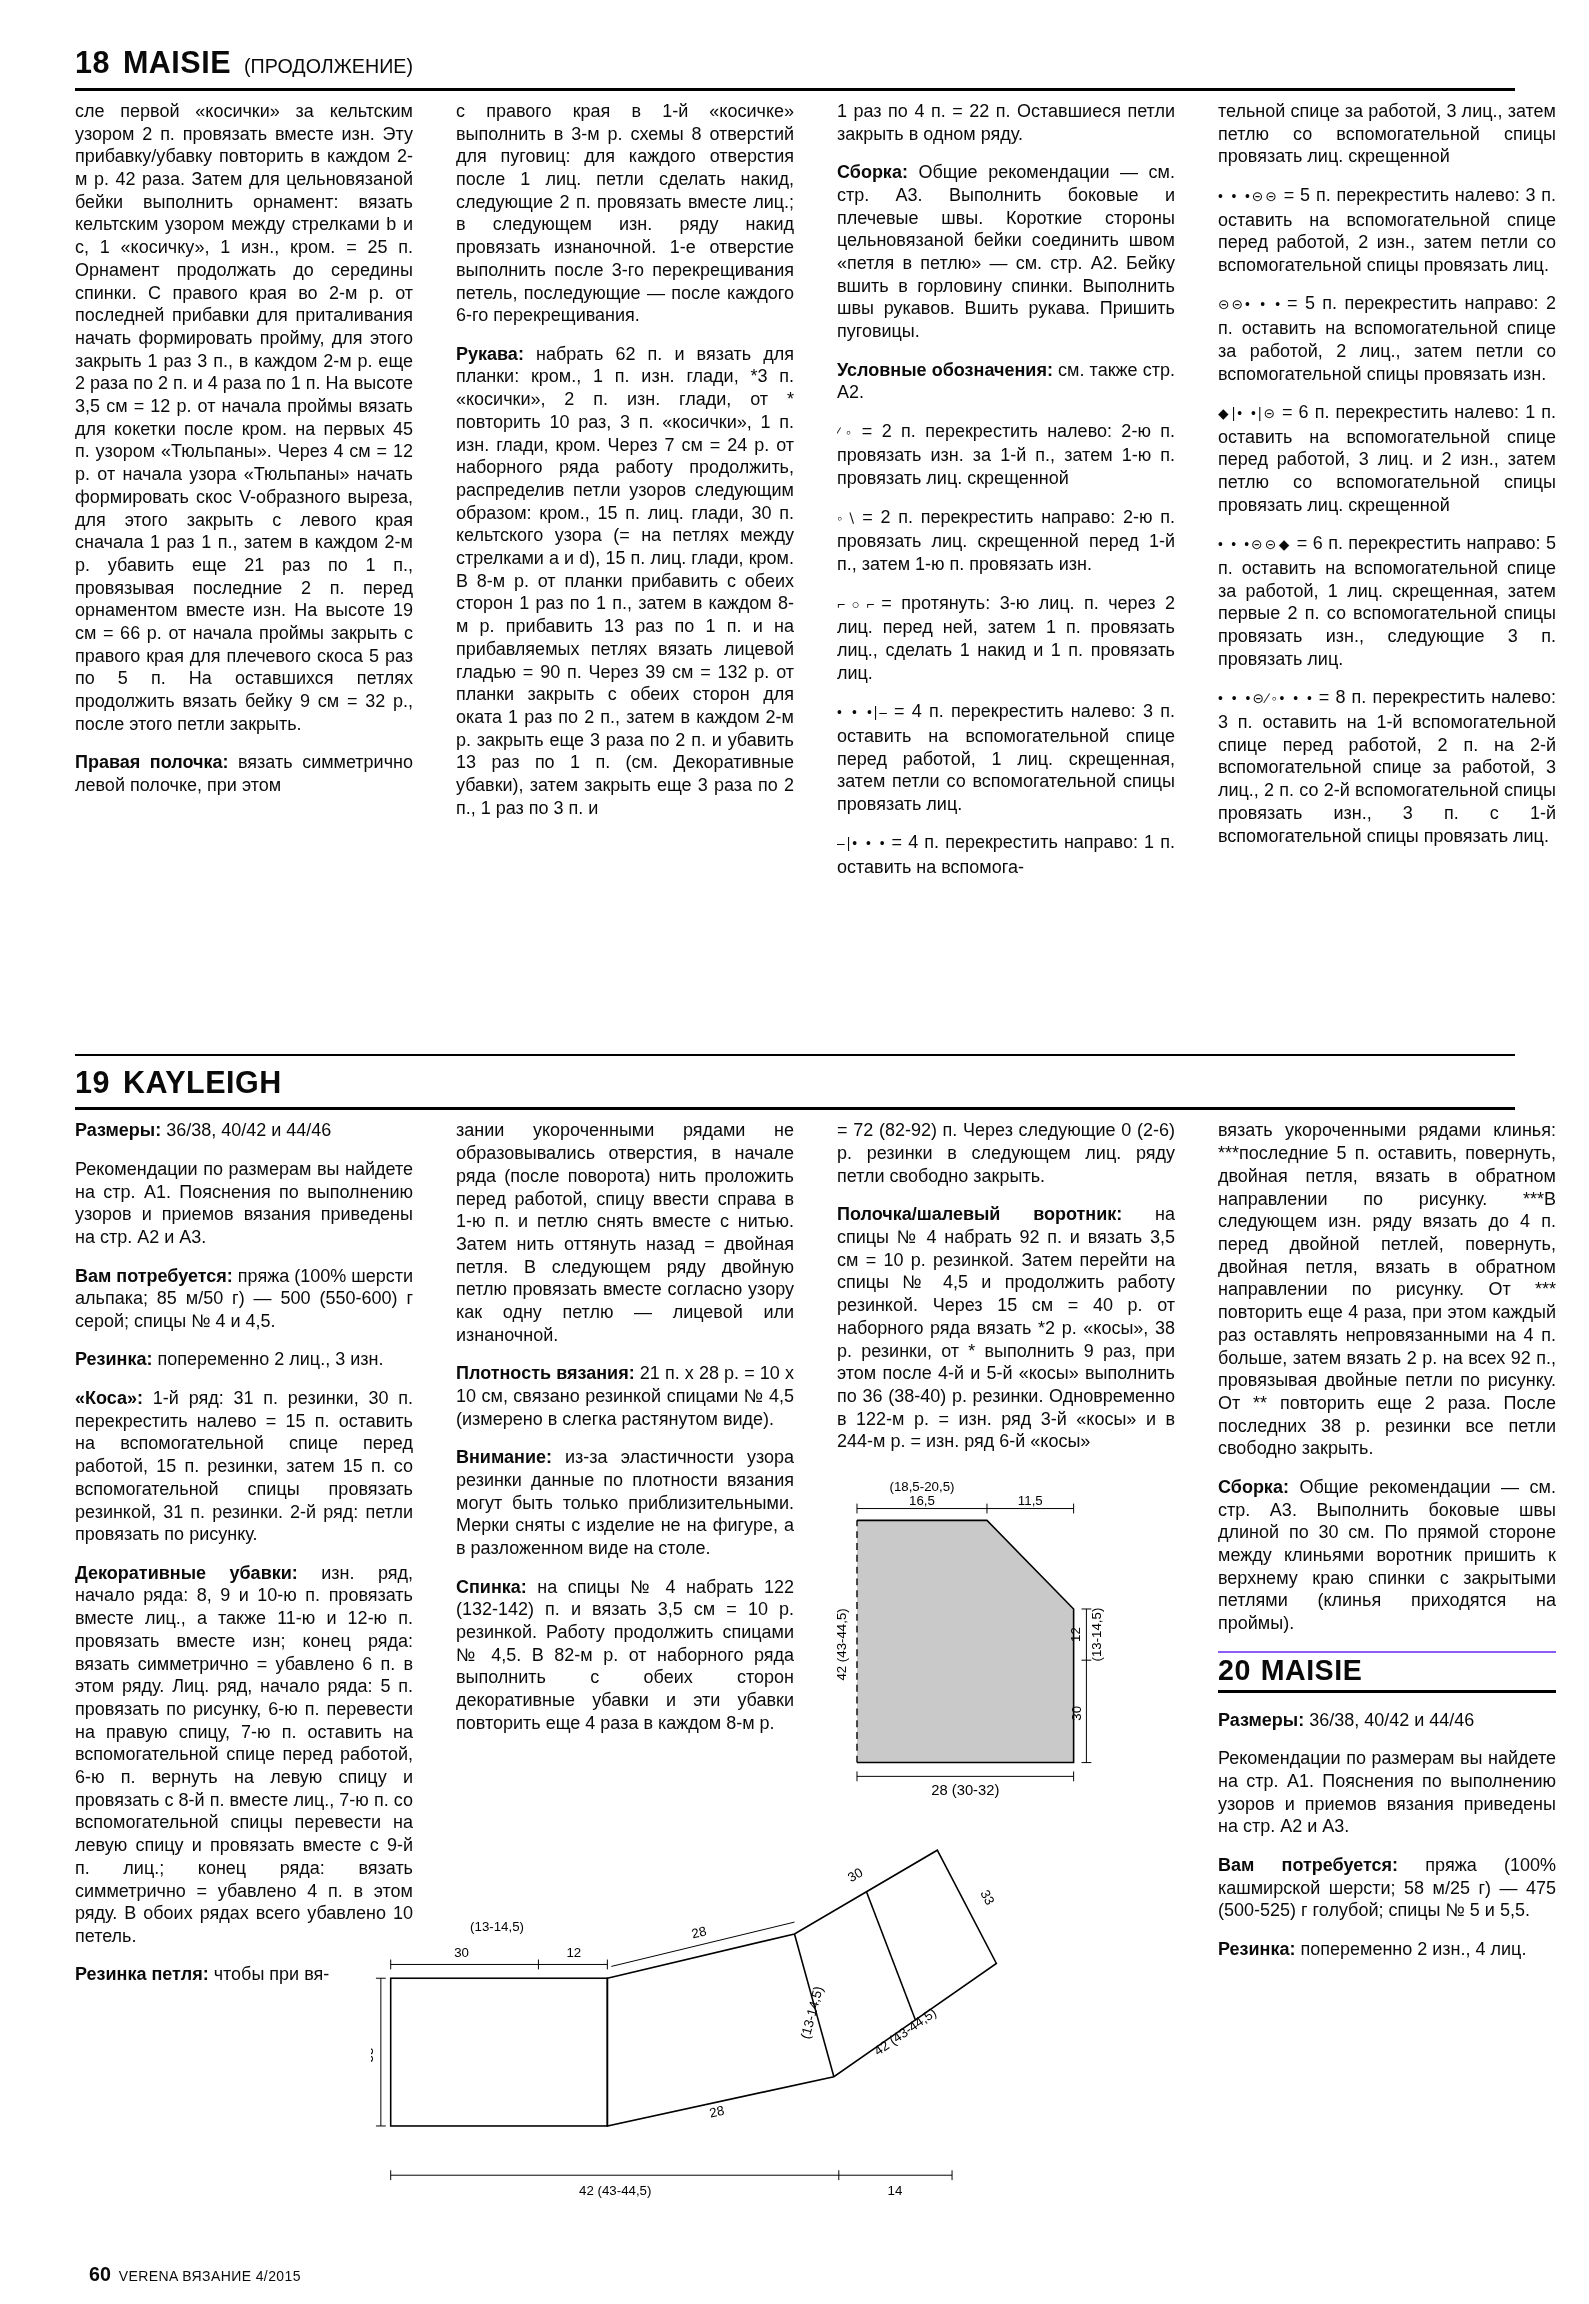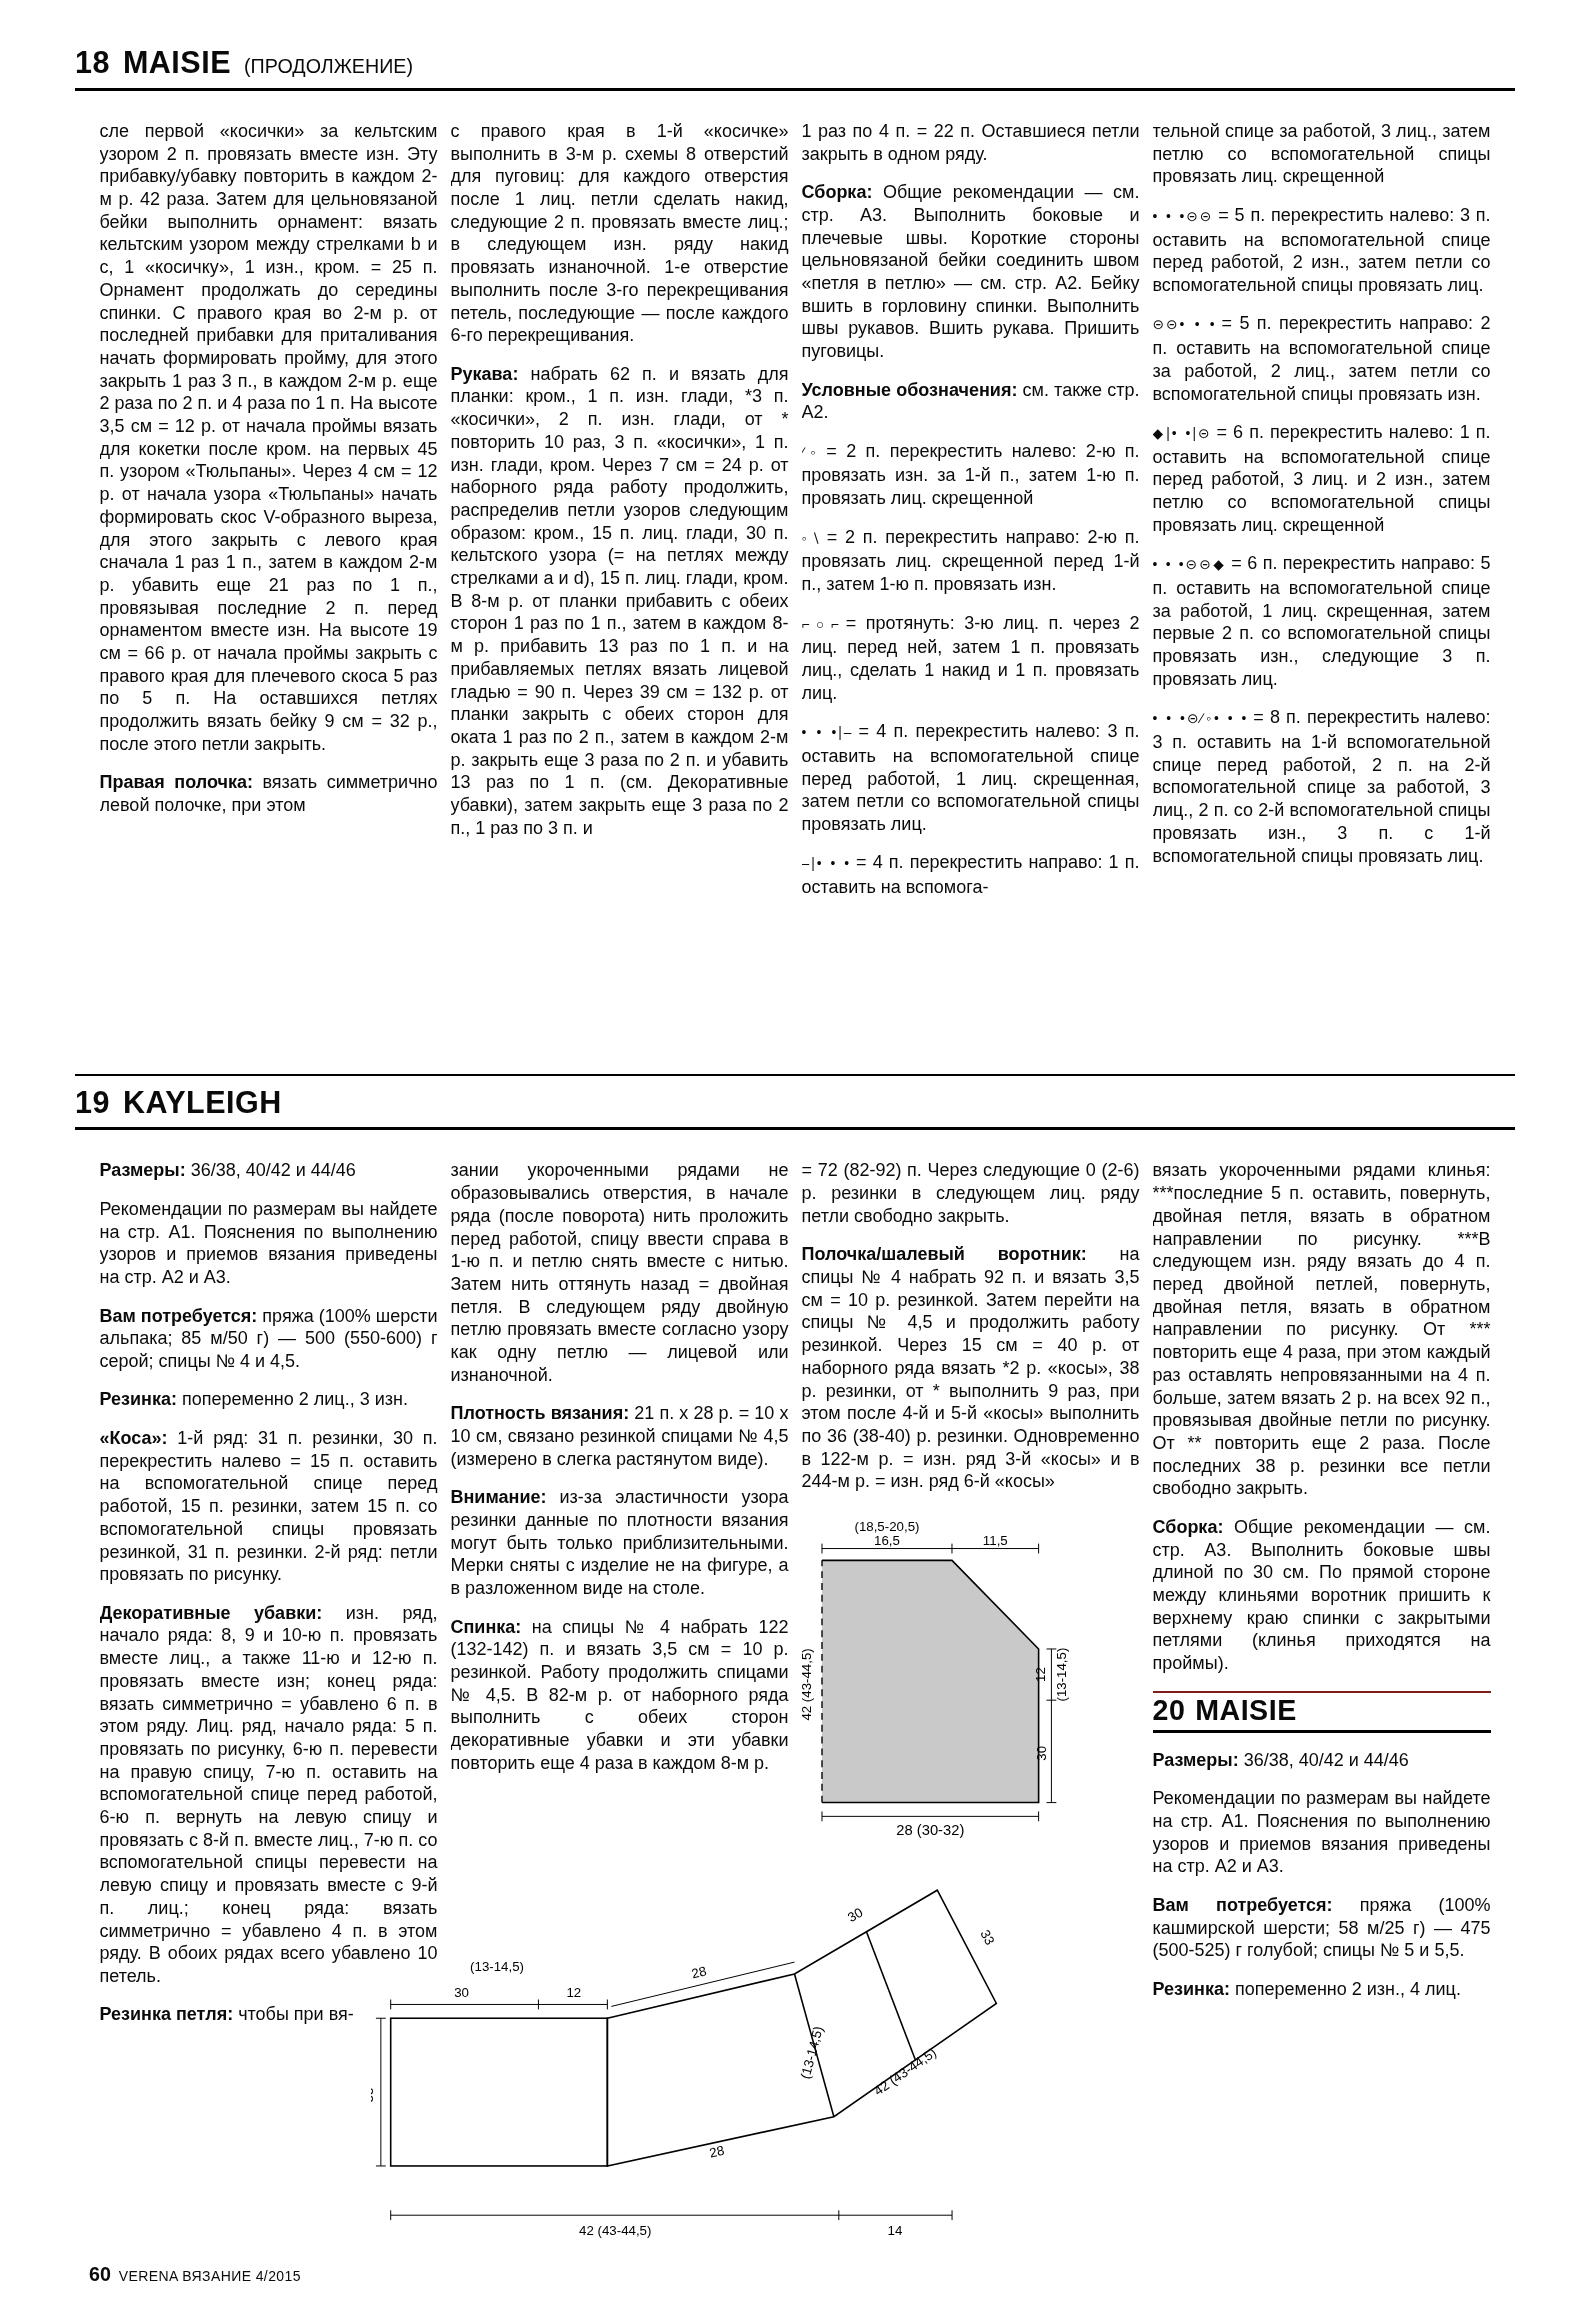--- a/index.html
+++ b/index.html
@@ -11,32 +11,32 @@
     position: relative;
   }
   .page { position: absolute; inset: 0; padding: 45px 75px 0; }
 
   .art-head { display: flex; align-items: baseline; gap: 13px;
     border-bottom: 3.9px solid #000; padding-bottom: 7.9px; }
   .art-head.with-top { border-top: 2px solid #000; padding-top: 8.9px; margin-top: 15.8px; }
   .art-num, .art-title { font-size: 30.5px; font-weight: bold; letter-spacing: 0.5px; }
   .art-suffix { font-size: 19.7px; }
 
-  .cols { display: flex; gap: 13px; margin-top: 29px; justify-content: center; }
+  .cols { display: flex; gap: 43px; margin-top: 9px; }
   .col { width: 338px; flex: 0 0 338px; font-size: 18px; line-height: 22.7px;
     text-align: justify; overflow: hidden; }
   .block { margin: 0 0 15.8px; }
   .lead { font-weight: bold; }
   .sym { font-size: 13.8px; letter-spacing: 2px; margin-right: 4.9px; white-space: nowrap; }
 
   .roisin-cols { height: 938px; }
   .kayleigh-cols { height: 1111px; position: relative; }
 
   .sec-head { display: flex; align-items: baseline; gap: 9.9px;
-    border-top: 2px solid #7f1d1d; border-bottom: 3.9px solid #000;
+    border-top: 2px solid #8b5cf6; border-bottom: 3.9px solid #000;
     padding: 6.9px 0 7.9px; margin: 5.9px 0 15.8px; }
   .sec-head .art-num, .sec-head .art-title { font-size: 28.6px; }
 
   figure { margin: 0; }
   .schematic1 { margin-top: 25.6px; }
   .schematic2 { position: absolute; left: 296px; top: 662px; }
   svg text { font-size: 15px; fill: #000; font-family: "Liberation Sans","DejaVu Sans",sans-serif; }
   svg .small { font-size: 13.5px; }
   svg .outline { fill: none; stroke: #000; stroke-width: 1.6; }
   svg .fillgray { fill: #c9c9c9; stroke: none; }

